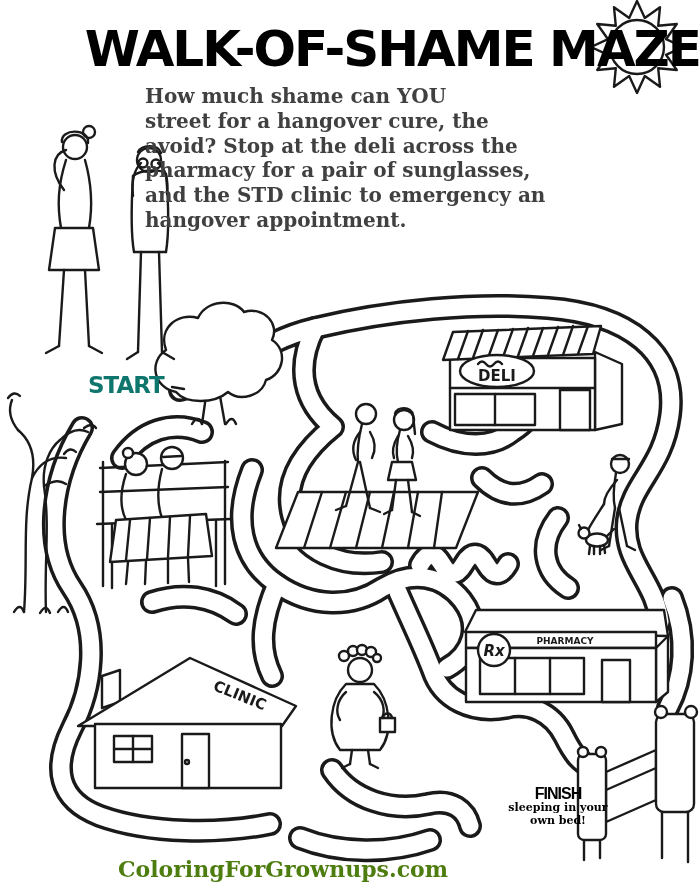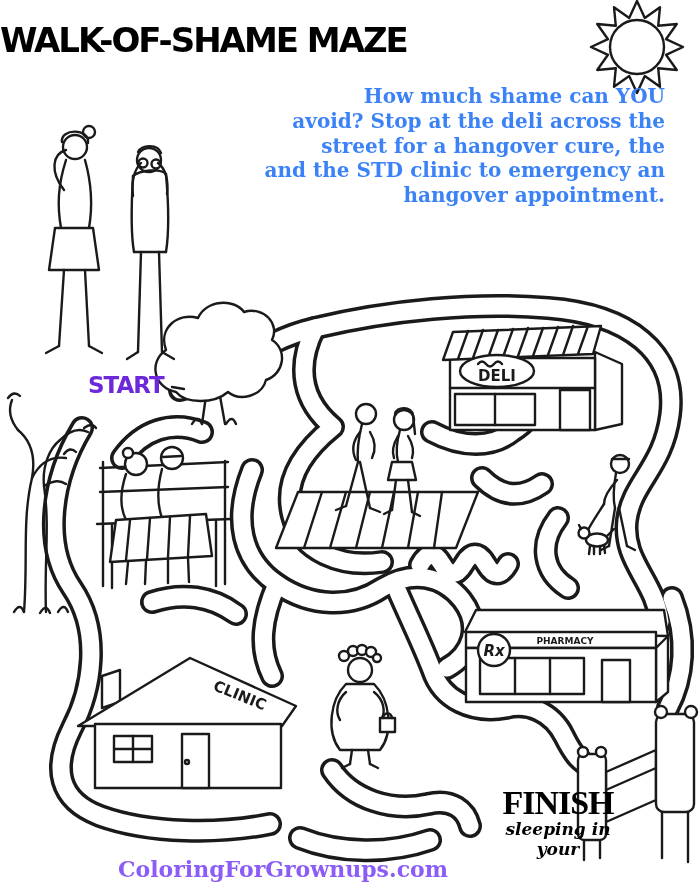--- a/index.html
+++ b/index.html
@@ -1,29 +1,29 @@
 <!DOCTYPE html>
 <html><head>
 <meta charset="utf-8">
 <style>
   html,body{margin:0;padding:0;background:#fff;}
   .page{position:relative;width:700px;height:896px;background:#ffffff;overflow:hidden;
         font-family:"DejaVu Serif", serif;color:#111;}
   .art{position:absolute;top:0;left:0;z-index:1;}
   .txt{position:absolute;z-index:2;}
-  .title{top:20px;left:0;width:700px;text-align:left;
-         font-family:"DejaVu Sans", sans-serif;font-weight:900;font-size:34px;letter-spacing:-2px;color:#000;}
-  .intro{top:84px;left:145px;width:520px;text-align:right;
-         font-weight:bold;font-size:20px;line-height:1.24;color:#3b82f6;}
+  .title{top:20px;left:0;width:700px;text-align:right;
+         font-family:"DejaVu Sans", sans-serif;font-weight:900;font-size:50px;letter-spacing:-2px;color:#000;}
+  .intro{top:84px;left:145px;width:520px;text-align:left;
+         font-weight:bold;font-size:20px;line-height:1.24;color:#404040;}
   .start-label{top:372px;left:88px;font-family:"DejaVu Sans", sans-serif;
-         font-weight:900;font-size:23px;letter-spacing:-1px;color:#6d28d9;}
+         font-weight:900;font-size:23px;letter-spacing:-1px;color:#0f766e;}
   .finish-block{top:786px;left:482px;width:152px;text-align:center;color:#000;}
-  .finish-main{font-family:Liberation Serif, serif;font-weight:900;font-size:34px;letter-spacing:-1px;line-height:1.0;}
-  .finish-sub{font-weight:bold;font-size:17px;line-height:1.15;font-style:italic;}
-  .footer-url{top:856px;left:118px;font-weight:bold;font-size:22px;color:#8b5cf6;}
+  .finish-main{font-family:Liberation Sans, sans-serif;font-weight:900;font-size:16px;letter-spacing:-1px;line-height:1.0;}
+  .finish-sub{font-weight:bold;font-size:11px;line-height:1.15;}
+  .footer-url{top:856px;left:118px;font-weight:bold;font-size:22px;color:#4d7c0f;}
   svg text{font-family:"DejaVu Sans", sans-serif;}
   .ink{stroke:#1a1a1a;fill:none;stroke-width:2.4;stroke-linecap:round;stroke-linejoin:round;}
   .inkfill{stroke:#1a1a1a;fill:#ffffff;stroke-width:2.4;stroke-linecap:round;stroke-linejoin:round;}
 </style>
 </head>
 <body>
 
 <div class="page">
 
   <svg class="art" width="700" height="896" viewBox="0 0 700 896">
@@ -272,28 +272,30 @@
       <circle class="inkfill" cx="637" cy="47" r="27" stroke-width="3"></circle>
     </g>
 
     <path class="ink" d="M 172,387 L 184,389"></path>
   </svg>
 
   <div class="txt title">WALK-OF-SHAME MAZE</div>
 
   <div class="txt intro">
     <div>How much shame can YOU</div>
+    <div>street for a hangover cure, the</div>
     <div>avoid? Stop at the deli across the</div>
-    <div>street for a hangover cure, the</div>
+    <div>pharmacy for a pair of sunglasses,</div>
     <div>and the STD clinic to emergency an</div>
     <div>hangover appointment.</div>
   </div>
 
   <div class="txt start-label">START</div>
 
   <div class="txt finish-block">
     <div class="finish-main">FINISH</div>
     <div class="finish-sub">sleeping in your</div>
+    <div class="finish-sub">own bed!</div>
   </div>
 
   <div class="txt footer-url">ColoringForGrownups.com</div>
 
 </div>
 
 </body></html>

